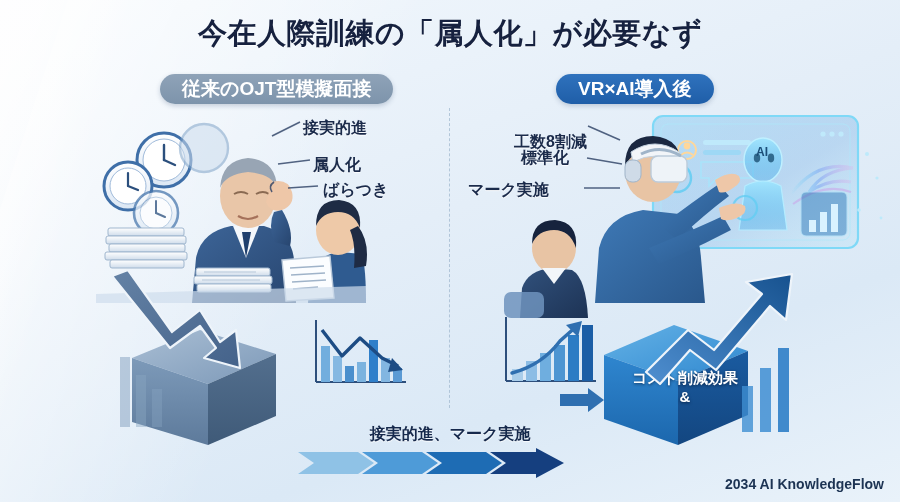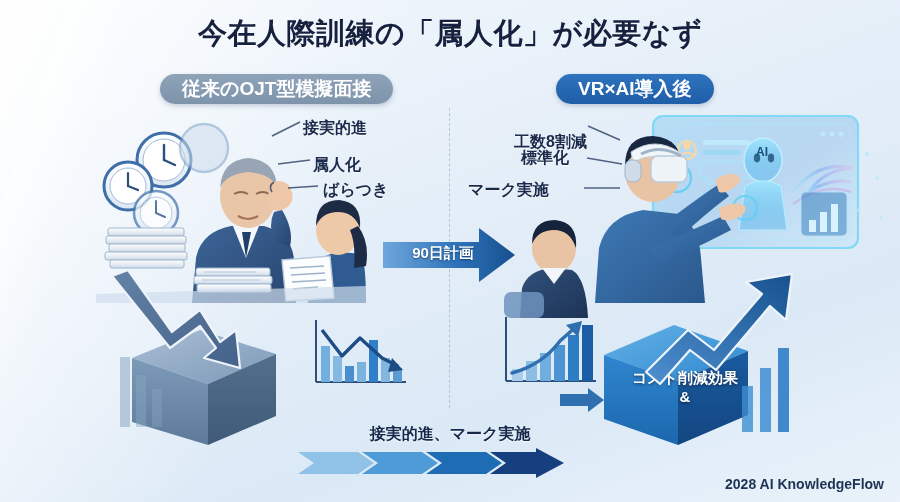--- a/index.html
+++ b/index.html
@@ -352,33 +352,20 @@
   <svg class="illus" style="left:584px; top:112px; width:70px; height:90px;">
     <line x1="4" y1="14" x2="36" y2="28" stroke="#2b3f63" stroke-width="1.6" opacity=".8"></line>
     <line x1="3" y1="46" x2="38" y2="52" stroke="#2b3f63" stroke-width="1.6" opacity=".8"></line>
     <line x1="0" y1="76" x2="36" y2="76" stroke="#2b3f63" stroke-width="1.6" opacity=".8"></line>
   </svg>
 
   <div class="callout r1">工数8割減</div>
   <div class="callout r2">標準化</div>
   <div class="callout r3">マーク実施</div>
 
-  <div class="plan-arrow">
-    <svg width="132" height="54" viewBox="0 0 132 54">
-      <defs>
-        <linearGradient id="planG" x1="0" y1="0" x2="1" y2="0">
-          <stop offset="0%" stop-color="#6fa7db"></stop>
-          <stop offset="55%" stop-color="#2e73bb"></stop>
-          <stop offset="100%" stop-color="#17508f"></stop>
-        </linearGradient>
-      </defs>
-      <path d="M0 14 L96 14 L96 0 L132 27 L96 54 L96 40 L0 40 Z" fill="url(#planG)"></path>
-    </svg>
-    <div class="label">90日計画</div>
-  </div>
 
   <div class="mini-chart" id="chart-down">
     <svg width="100" height="70" viewBox="0 0 100 70">
       <line x1="8" y1="2" x2="8" y2="64" stroke="#2d4f7c" stroke-width="2"></line>
       <line x1="8" y1="64" x2="98" y2="64" stroke="#2d4f7c" stroke-width="2"></line>
       <g>
         <rect x="13" y="28" width="9" height="36" fill="#72aede"></rect>
         <rect x="25" y="38" width="9" height="26" fill="#85b8e2"></rect>
         <rect x="37" y="48" width="9" height="16" fill="#4a8fcd"></rect>
         <rect x="49" y="44" width="9" height="20" fill="#7bb3df"></rect>
@@ -496,15 +483,15 @@
       <path d="M64 4 L124 4 L140 15 L124 26 L64 26 L80 15 Z" fill="#4e9bd8"></path>
       <path d="M128 4 L188 4 L204 15 L188 26 L128 26 L144 15 Z" fill="#1e6cb4"></path>
       <path d="M192 4 L238 4 L238 0 L266 15 L238 30 L238 26 L192 26 L208 15 Z" fill="#153f7f"></path>
     </svg>
   </div>
 
   <svg class="illus" style="left:560px; top:386px; width:46px; height:28px;">
     <path d="M0 8 L28 8 L28 2 L44 14 L28 26 L28 20 L0 20 Z" fill="#2f6fb0"></path>
   </svg>
 
-  <div class="footer">2028 AI KnowledgeFlow</div>
+  <div class="footer">2034 AI KnowledgeFlow</div>
 
 </div>
 
 </body></html>

